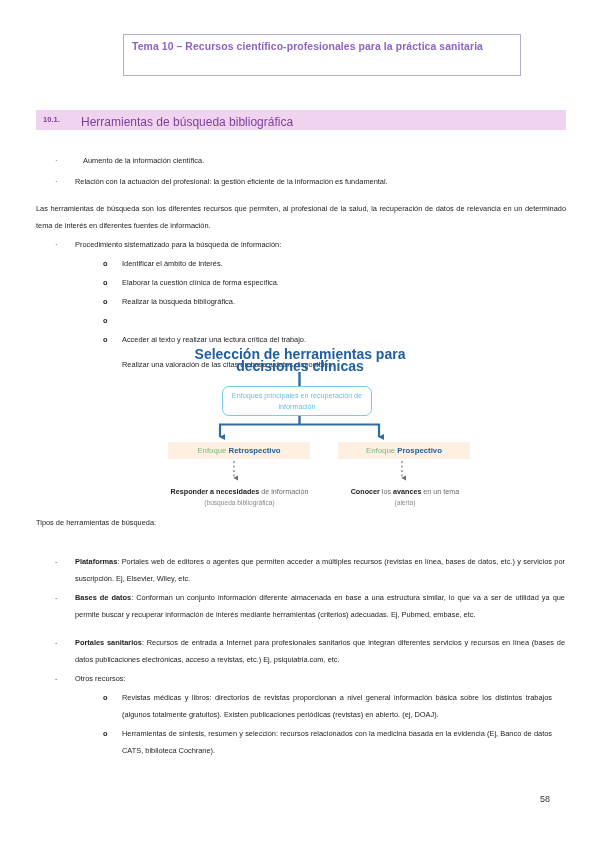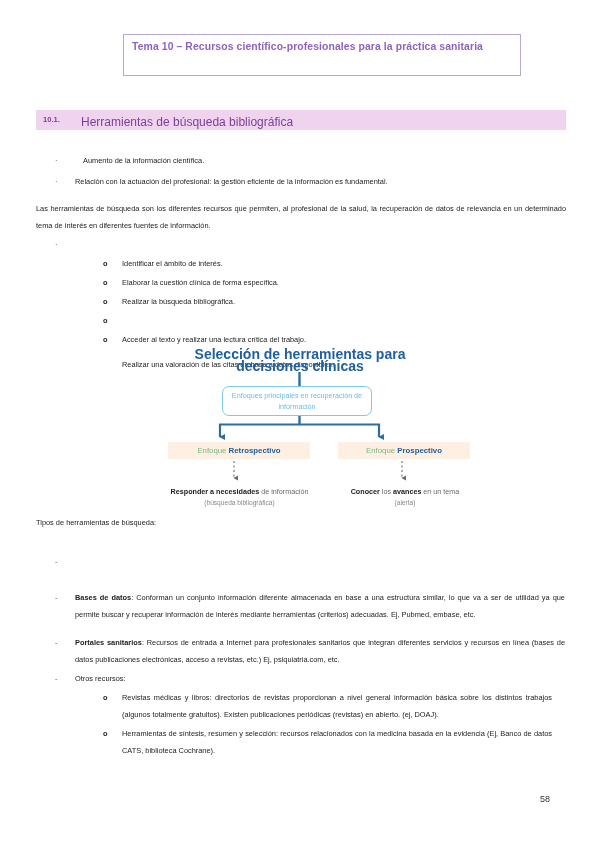--- a/index.html
+++ b/index.html
@@ -192,20 +192,21 @@
 
   <div class="bullet-dash" style="left:55px; top:152px;">·</div>
   <div class="dash-item" style="left:83px; top:152px; width:470px;">Aumento de la información científica.</div>
 
   <div class="bullet-dash" style="left:55px; top:173px;">·</div>
   <div class="dash-item" style="left:75px; top:173px; width:470px;">Relación con la actuación del profesional: la gestión eficiente de la información es fundamental.</div>
 
   <div class="para" style="left:36px; top:200px; width:530px;">Las herramientas de búsqueda son los diferentes recursos que permiten, al profesional de la salud, la recuperación de datos de relevancia en un determinado tema de interés en diferentes fuentes de información.</div>
 
   <div class="bullet-dash" style="left:55px; top:236px;">·</div>
+  <div class="dash-item" style="left:75px; top:236px; width:470px;">Procedimiento sistematizado para la búsqueda de información:</div>
 
   <div class="bullet-circ" style="left:103px; top:255px;">o</div>
   <div class="circ-item" style="left:122px; top:255px; width:430px;">Identificar el ámbito de interés.</div>
 
   <div class="bullet-circ" style="left:103px; top:274px;">o</div>
   <div class="circ-item" style="left:122px; top:274px; width:430px;">Elaborar la cuestión clínica de forma específica.</div>
 
   <div class="bullet-circ" style="left:103px; top:293px;">o</div>
   <div class="circ-item" style="left:122px; top:293px; width:430px;">Realizar la búsqueda bibliográfica.</div>
 
@@ -262,20 +263,21 @@
   </div>
 
   <div class="dg-leaf right">
     <div><b>Conocer</b><span class="dg-sub"> los </span><b>avances</b><span class="dg-sub"> en un tema</span></div>
     <div class="dg-sub2">(alerta)</div>
   </div>
 
   <div class="para" style="left:36px; top:514px; width:530px;">Tipos de herramientas de búsqueda:</div>
 
   <div class="bullet-dash" style="left:55px; top:553px;">-</div>
+  <div class="dash-item" style="left:75px; top:553px; width:490px;"><b>Plataformas</b><span>: Portales web de editores o agentes que permiten acceder a múltiples recursos (revistas en línea, bases de datos, etc.) y servicios por suscripción. Ej, Elsevier, Wiley, etc.</span></div>
 
   <div class="bullet-dash" style="left:55px; top:589px;">-</div>
   <div class="dash-item" style="left:75px; top:589px; width:490px;"><b>Bases de datos</b><span>: Conforman un conjunto información diferente almacenada en base a una estructura similar, lo que va a ser de utilidad ya que permite buscar y recuperar información de interés mediante herramientas (criterios) adecuadas. Ej, Pubmed, embase, etc.</span></div>
 
   <div class="bullet-dash" style="left:55px; top:634px;">-</div>
   <div class="dash-item" style="left:75px; top:634px; width:490px;"><b>Portales sanitarios</b><span>: Recursos de entrada a Internet para profesionales sanitarios que integran diferentes servicios y recursos en línea (bases de datos publicaciones electrónicas, acceso a revistas, etc.) Ej, psiquiatria.com, etc.</span></div>
 
   <div class="bullet-dash" style="left:55px; top:670px;">-</div>
   <div class="dash-item" style="left:75px; top:670px; width:490px;"><span>Otros recursos</span><span>:</span></div>
 

